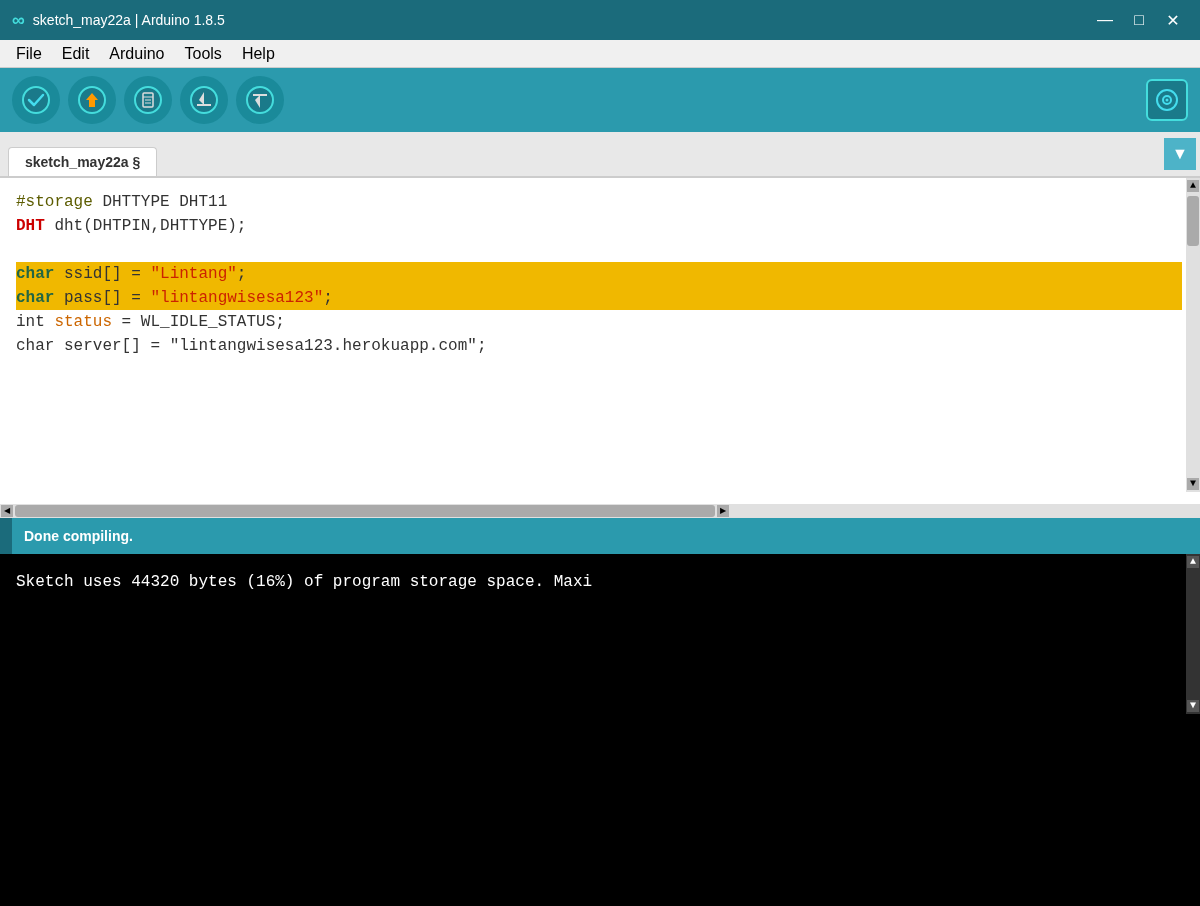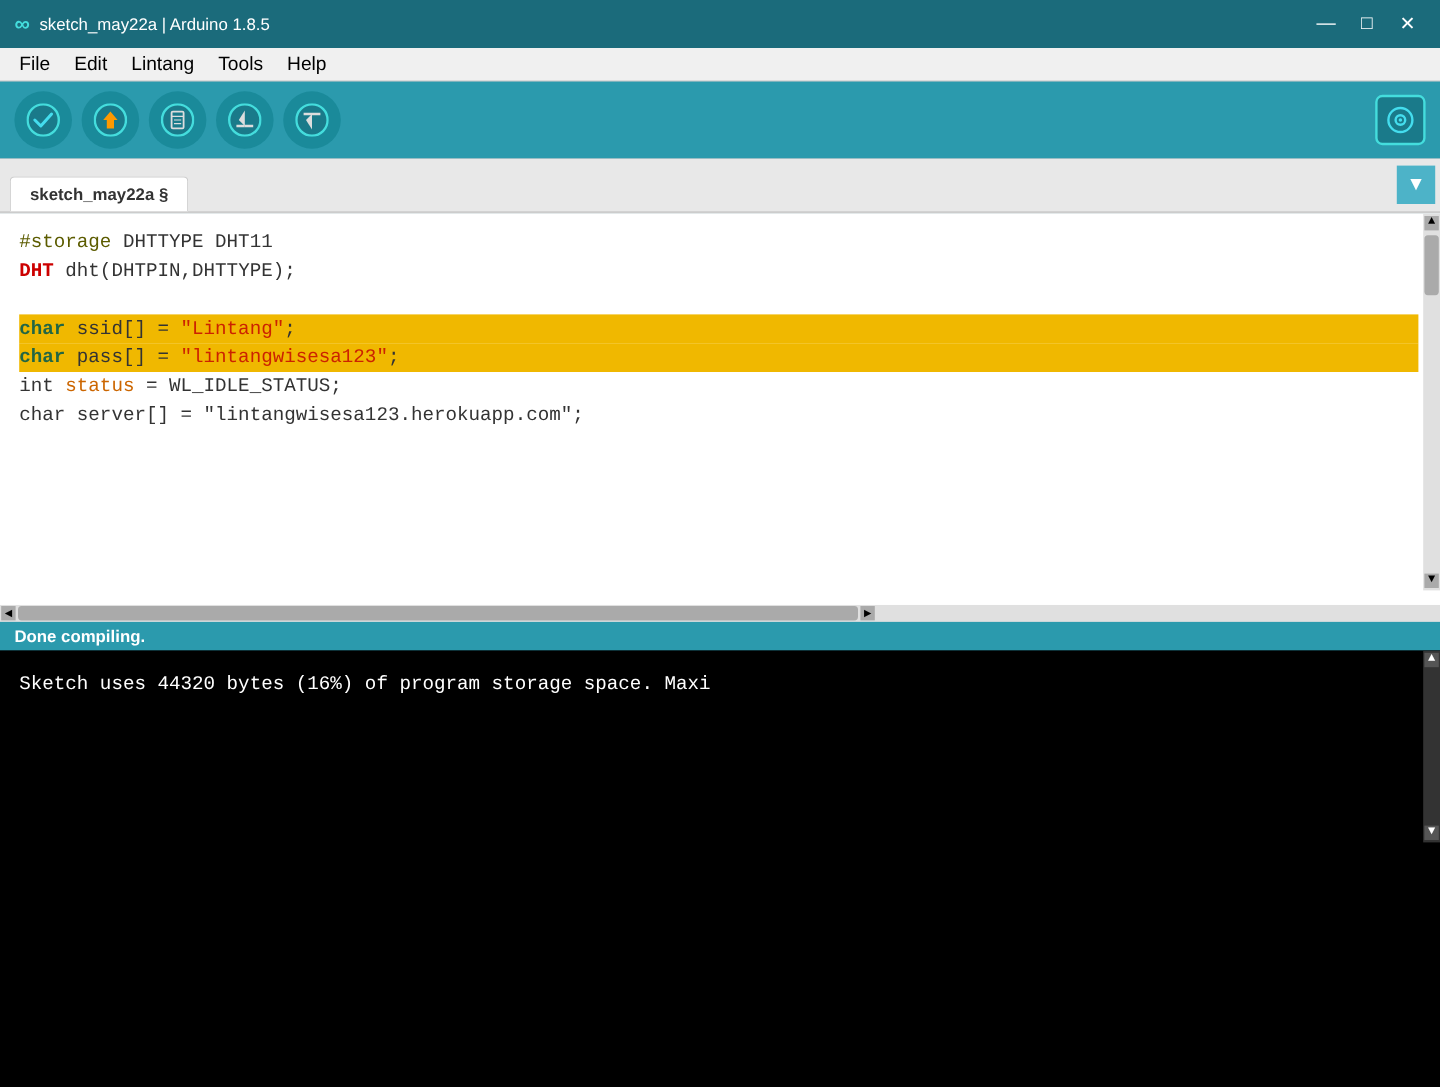--- a/index.html
+++ b/index.html
@@ -152,24 +152,25 @@
       background: #aaa;
       margin: 1px;
       border-radius: 3px;
       width: 700px;
       margin-left: 1px;
     }
 
     
     .output-header {
       background: #2b9aad;
-      height: 24px;
+      height: 36px;
       display: flex;
       align-items: center;
       padding: 0 12px;
+      margin-left: 12px;
     }
     .output-header-text {
       color: white;
       font-weight: bold;
       font-size: 14px;
     }
 
     
     .console-area {
       background: #000;
@@ -226,21 +227,21 @@
   <div class="title-bar-controls">
     <button class="title-btn">—</button>
     <button class="title-btn">□</button>
     <button class="title-btn">✕</button>
   </div>
 </div>
 
 <div class="menu-bar">
   <span class="menu-item">File</span>
   <span class="menu-item">Edit</span>
-  <span class="menu-item">Lintang</span>
+  <span class="menu-item">Arduino</span>
   <span class="menu-item">Tools</span>
   <span class="menu-item">Help</span>
 </div>
 
 <div class="toolbar">
   <div class="toolbar-left">
     <button class="tool-btn tool-btn-verify" title="Verify">
       <svg width="28" height="28" viewBox="0 0 28 28">
         <circle cx="14" cy="14" r="13" fill="#1a7a8a" stroke="#4dd" stroke-width="2"></circle>
         <polyline points="7,14 12,19 21,9" fill="none" stroke="#4de" stroke-width="2.5" stroke-linecap="round" stroke-linejoin="round"></polyline>

